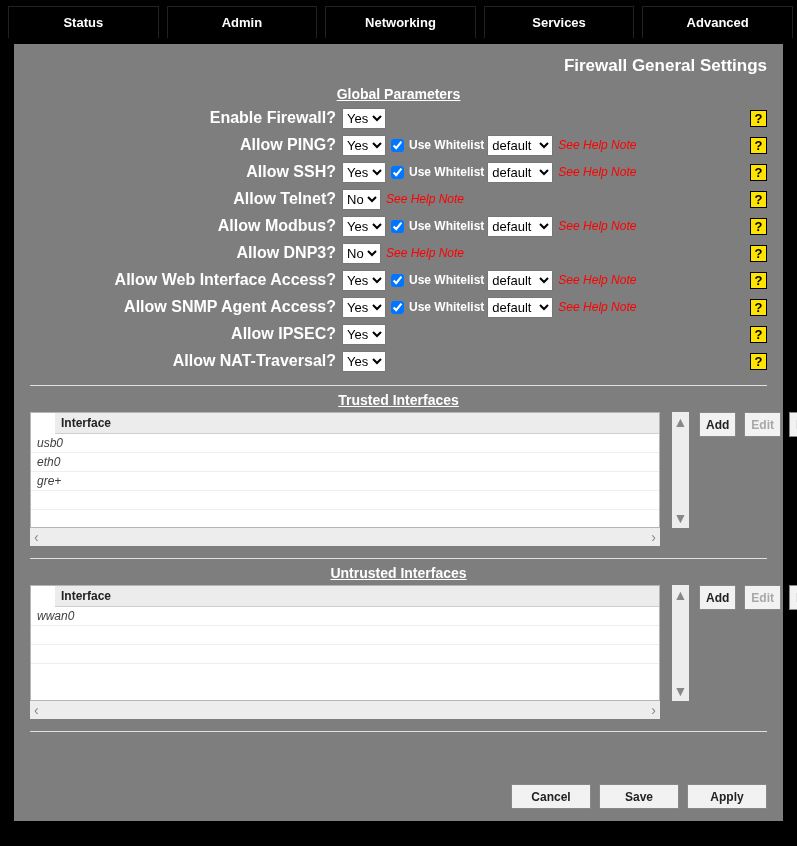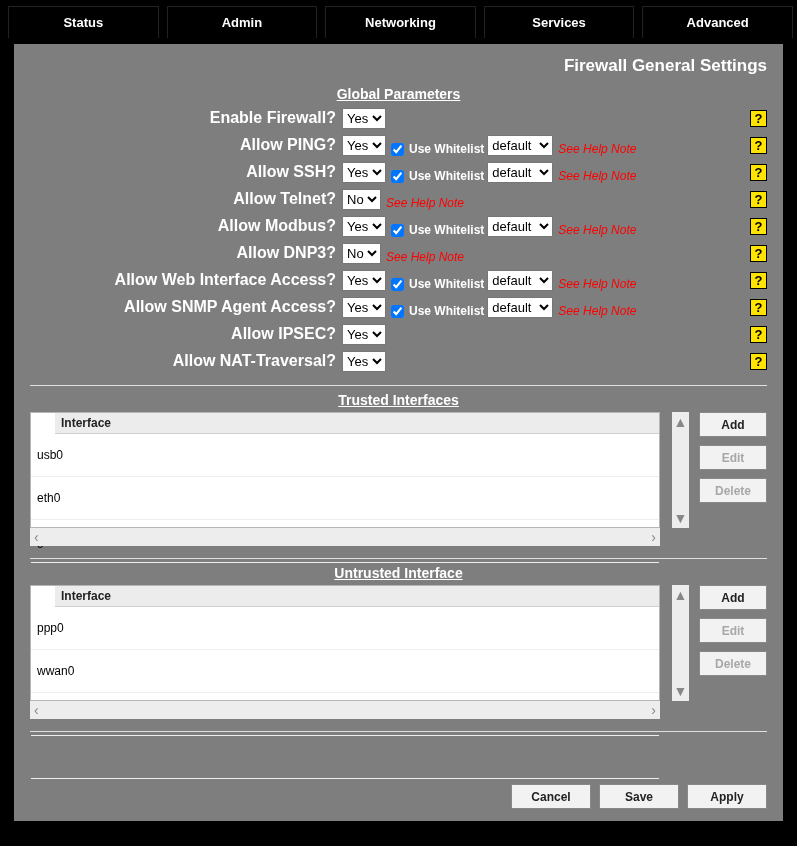--- a/index.html
+++ b/index.html
@@ -57,21 +57,21 @@
   .param-label {
     width: 312px;
     text-align: right;
     color: #fff;
     font-weight: bold;
     padding-right: 6px;
     font-size: 16px;
   }
   .param-controls {
     display: flex;
-    align-items: flex-end;
+    align-items: center;
     gap: 3px;
     flex: 1;
   }
   select.yn {
     font-family: Arial, sans-serif;
     font-size: 13px;
     height: 21px;
   }
   select.wl {
     font-family: Arial, sans-serif;
@@ -129,23 +129,24 @@
   }
   .iface-header {
     background: #ececec;
     border-bottom: 1px solid #cfcfcf;
     font-weight: bold;
     padding: 3px 6px;
     color: #222;
     margin-left: 24px;
   }
   .iface-row {
-    padding: 14px 6px;
-    color: #000000;
+    padding: 2px 6px;
+    color: #404040;
     border-bottom: 1px solid #eee;
+    font-style: italic;
   }
   .iface-scroll-h {
     background: #ededed;
     height: 18px;
     width: 630px;
     position: relative;
     display: flex;
     align-items: center;
     justify-content: space-between;
     padding: 0 4px;
@@ -162,21 +163,21 @@
     display: flex;
     flex-direction: column;
     align-items: center;
     justify-content: space-between;
     color: #888;
     font-size: 14px;
     padding: 2px 0;
   }
   .btn-col {
     display: flex;
-    flex-direction: column;
+    flex-direction: row;
     gap: 8px;
     width: 68px;
   }
   .btn {
     background: #f2f2f2;
     border: 1px solid #888;
     height: 25px;
     color: #222;
     font-weight: bold;
     font-size: 12px;
@@ -338,26 +339,25 @@
     </div>
     <div class="btn-col">
       <button class="btn">Add</button>
       <button class="btn disabled">Edit</button>
       <button class="btn disabled">Delete</button>
     </div>
   </div>
 
   <hr class="sep">
 
-  <div class="section-head">Untrusted Interface</div>
+  <div class="section-head">Untrusted Interfaces</div>
   <div class="iface-block">
     <div class="iface-list-wrap">
       <div class="iface-table">
         <div class="iface-header">Interface</div>
-        <div class="iface-row">ppp0</div>
         <div class="iface-row">wwan0</div>
         <div class="iface-row">&nbsp;</div>
         <div class="iface-row">&nbsp;</div>
         <div class="iface-scroll-v">
           <span>▲</span>
           <span>▼</span>
         </div>
       </div>
       <div class="iface-scroll-h">
         <span>‹</span>

